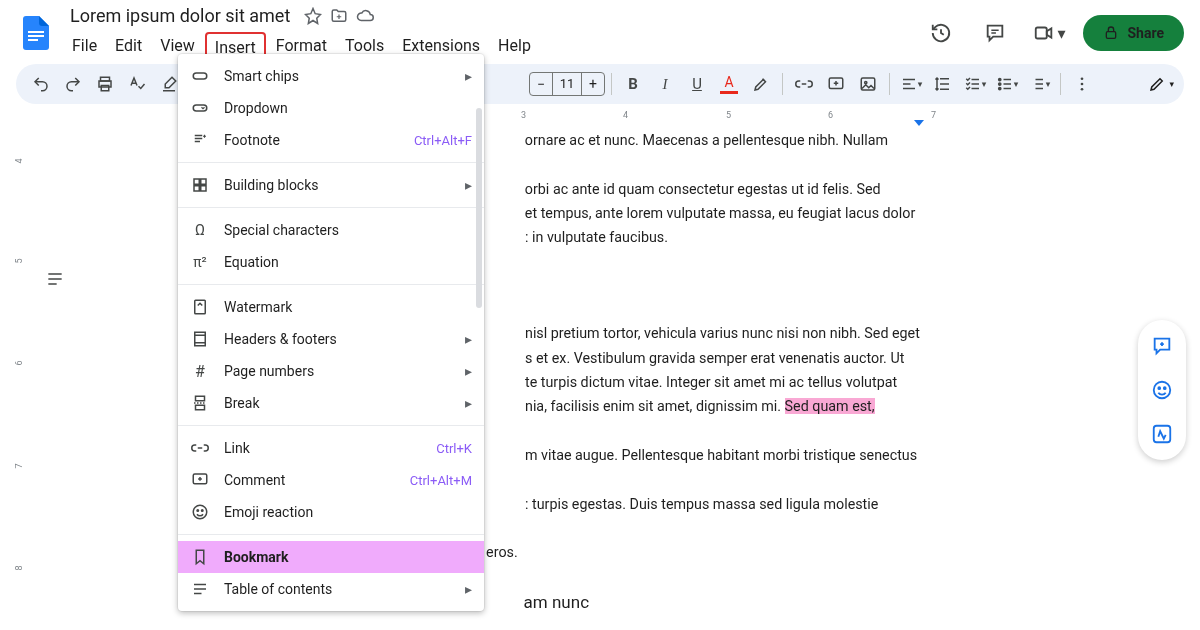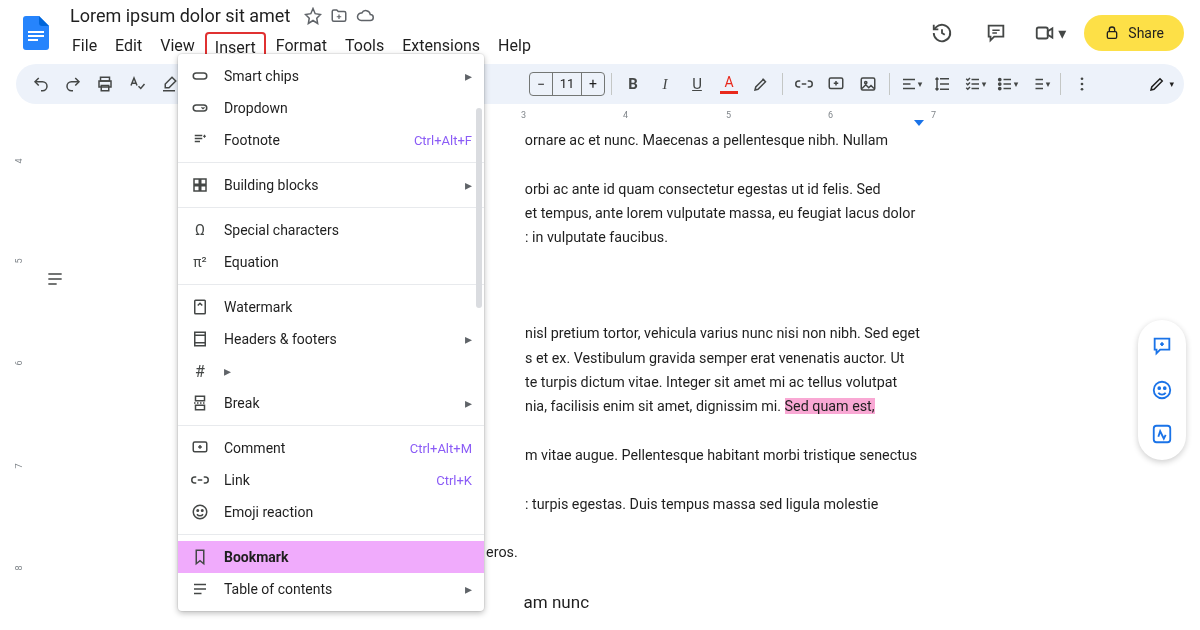--- a/index.html
+++ b/index.html
@@ -11,21 +11,21 @@
 .title-area { flex: 1; }
 .title-row { display: flex; align-items: center; gap: 8px; height: 24px; }
 .doc-title { font-size: 18px; color: #1f1f1f; padding: 2px 6px; }
 .title-icons { display: flex; gap: 8px; color: #5f6368; }
 .title-icons svg { width: 18px; height: 18px; }
 .menubar { display: flex; gap: 2px; margin-top: 4px; font-size: 16px; }
 .menubar-item { padding: 4px 8px; border-radius: 4px; cursor: pointer; color: #1f1f1f; }
 .highlight-red { border: 2px solid #e03131; border-radius: 4px; }
 .header-right { display: flex; align-items: center; gap: 14px; }
 .header-right .icon-btn { width: 40px; height: 40px; display: flex; align-items: center; justify-content: center; color: #444746; border-radius: 50%; }
-.share-btn { background: #fde047; border-radius: 40px; padding: 10px 20px; display: flex; align-items: center; gap: 8px; font-size: 14px; font-weight: 400; }
+.share-btn { background: #15803d; border-radius: 40px; padding: 10px 20px; display: flex; align-items: center; gap: 8px; font-size: 14px; font-weight: 700; }
 .caret-down { margin-left: 2px; }
 
 .toolbar { margin: 4px 16px 0 16px; background: #edf2fa; border-radius: 24px; height: 40px; display: flex; align-items: center; padding: 0 10px; gap: 2px; }
 .tbtn { width: 30px; height: 30px; display: flex; align-items: center; justify-content: center; color: #444746; border-radius: 4px; }
 .tsep { width: 1px; height: 22px; background: #c4c7c5; margin: 0 4px; }
 .font-size-box { display: flex; align-items: center; border: 1px solid #747775; border-radius: 4px; height: 24px; }
 .font-size-box .ctl { width: 22px; text-align: center; font-size: 14px; }
 .font-size-box .val { width: 30px; text-align: center; border-left: 1px solid #747775; border-right: 1px solid #747775; font-size: 13px; line-height: 22px; }
 .pen-btn { margin-left: auto; display: flex; align-items: center; gap:3px;}
 
@@ -406,51 +406,52 @@
         <svg width="18" height="18" viewBox="0 0 24 24" fill="none" stroke="currentColor" stroke-width="2">
           <rect x="5" y="3" width="14" height="18"></rect>
           <path d="M5 7h14M5 17h14"></path>
         </svg>
       </span>
     <span class="dd-label">Headers &amp; footers</span>
     <span class="dd-arrow">▸</span>
   </div>
   <div class="dd-item">
     <span class="dd-icon" style="font-size:16px">#</span>
+    <span class="dd-label">Page numbers</span>
     <span class="dd-arrow">▸</span>
   </div>
   <div class="dd-item">
     <span class="dd-icon">
         <svg width="18" height="18" viewBox="0 0 24 24" fill="none" stroke="currentColor" stroke-width="2">
           <path d="M6 3h12v6H6zm0 12h12v6H6z"></path>
           <path d="M4 12h16" stroke-dasharray="2 2"></path>
         </svg>
       </span>
     <span class="dd-label">Break</span>
     <span class="dd-arrow">▸</span>
   </div>
   <div class="dd-sep"></div>
   <div class="dd-item">
     <span class="dd-icon">
         <svg width="18" height="18" viewBox="0 0 24 24" fill="none" stroke="currentColor" stroke-width="2">
+          <path d="M9 12h6M7 8H5a4 4 0 0 0 0 8h2m10 0h2a4 4 0 0 0 0-8h-2"></path>
+        </svg>
+      </span>
+    <span class="dd-label">Link</span>
+    <span class="dd-shortcut">Ctrl+K</span>
+  </div>
+  <div class="dd-item">
+    <span class="dd-icon">
+        <svg width="18" height="18" viewBox="0 0 24 24" fill="none" stroke="currentColor" stroke-width="2">
           <rect x="3" y="4" width="18" height="13" rx="2"></rect>
           <path d="M12 8v5m-2.5-2.5h5"></path>
         </svg>
       </span>
     <span class="dd-label">Comment</span>
     <span class="dd-shortcut">Ctrl+Alt+M</span>
-  </div>
-  <div class="dd-item">
-    <span class="dd-icon">
-        <svg width="18" height="18" viewBox="0 0 24 24" fill="none" stroke="currentColor" stroke-width="2">
-          <path d="M9 12h6M7 8H5a4 4 0 0 0 0 8h2m10 0h2a4 4 0 0 0 0-8h-2"></path>
-        </svg>
-      </span>
-    <span class="dd-label">Link</span>
-    <span class="dd-shortcut">Ctrl+K</span>
   </div>
   <div class="dd-item">
     <span class="dd-icon">
         <svg width="18" height="18" viewBox="0 0 24 24" fill="none" stroke="currentColor" stroke-width="2">
           <circle cx="12" cy="12" r="9"></circle>
           <circle cx="9" cy="10" r="1" fill="currentColor"></circle>
           <circle cx="15" cy="10" r="1" fill="currentColor"></circle>
           <path d="M8 15c1 1.5 2.5 2 4 2s3-.5 4-2"></path>
         </svg>
       </span>

